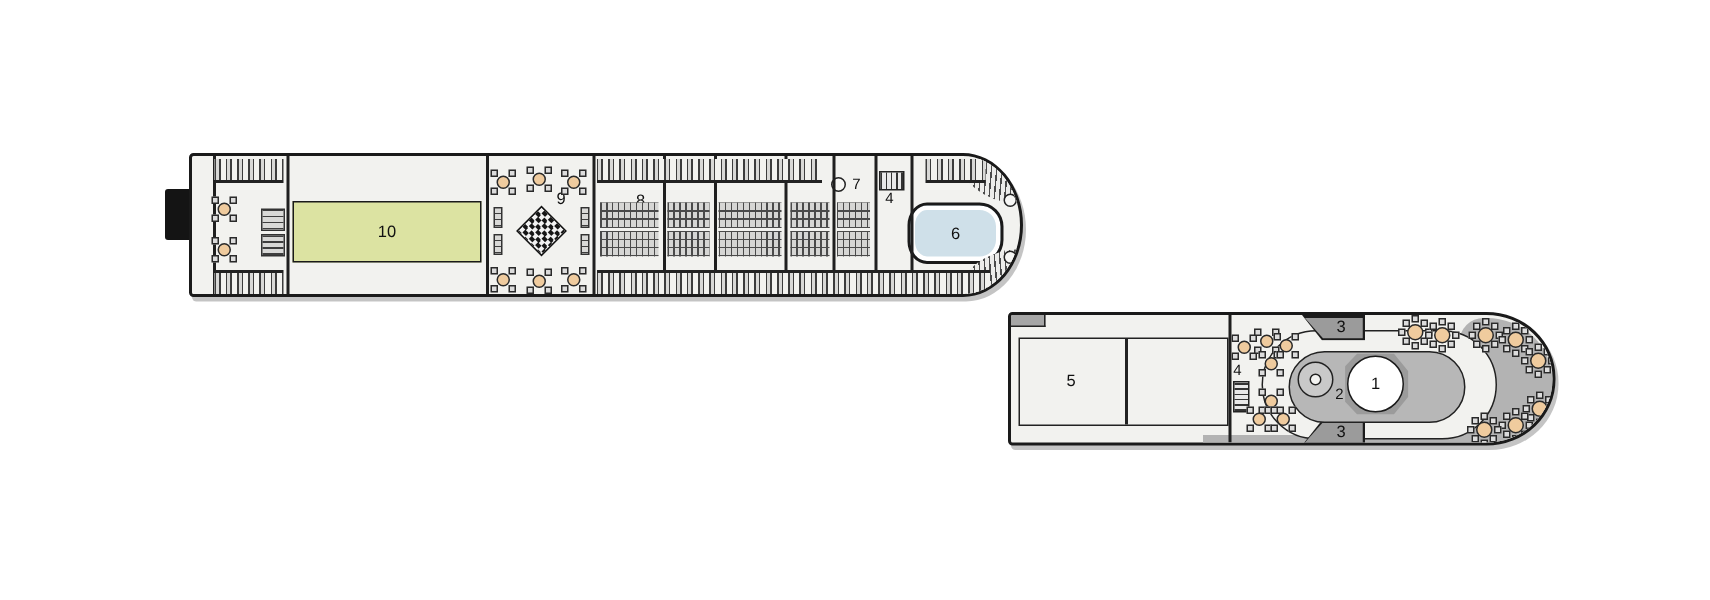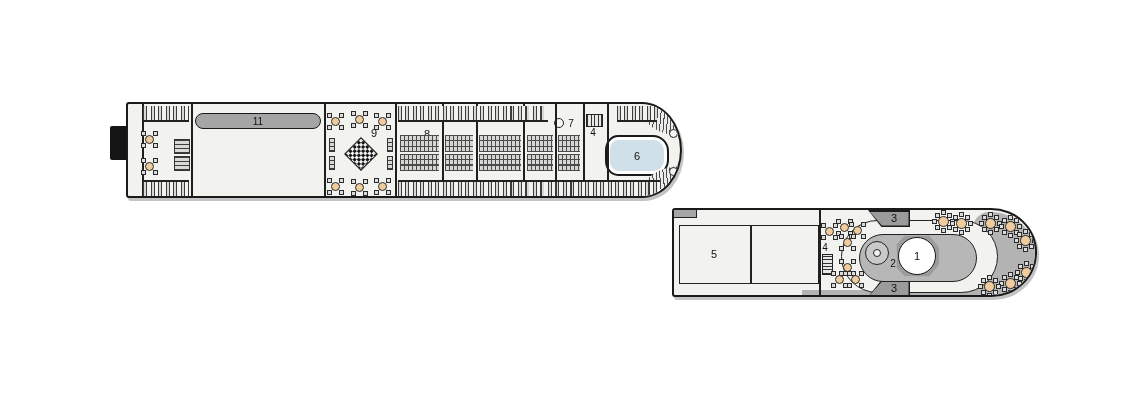--- a/index.html
+++ b/index.html
@@ -95,22 +95,22 @@
   .trap-bottom{top:70px;height:17px;clip-path:polygon(32% 0,100% 0,100% 100%,0 100%)}
 </style>
 </head>
 <body>
 
 <div class="stage">
 
   <div class="mast-tab"></div>
 
   <div class="deck deck-sun" id="sun-deck">
-    <div class="track-pill">
-      <span>11</span>
+    <div class="putting-green">
+      <span>10</span>
     </div>
     <div class="chessboard"></div>
     <div class="lbl" style="left:239px;top:23px;width:14px;height:13px">9</div>
     <div class="lbl" style="left:292px;top:24px;width:14px;height:13px">8</div>
     <div class="game-circle"></div>
     <div class="lbl small" style="left:437px;top:13px;width:12px;height:13px">7</div>
     <div class="bar-top"></div>
     <div class="lbl small" style="left:458px;top:23px;width:14px;height:12px">4</div>
     <div class="pool-sun">
       <span>6</span>

